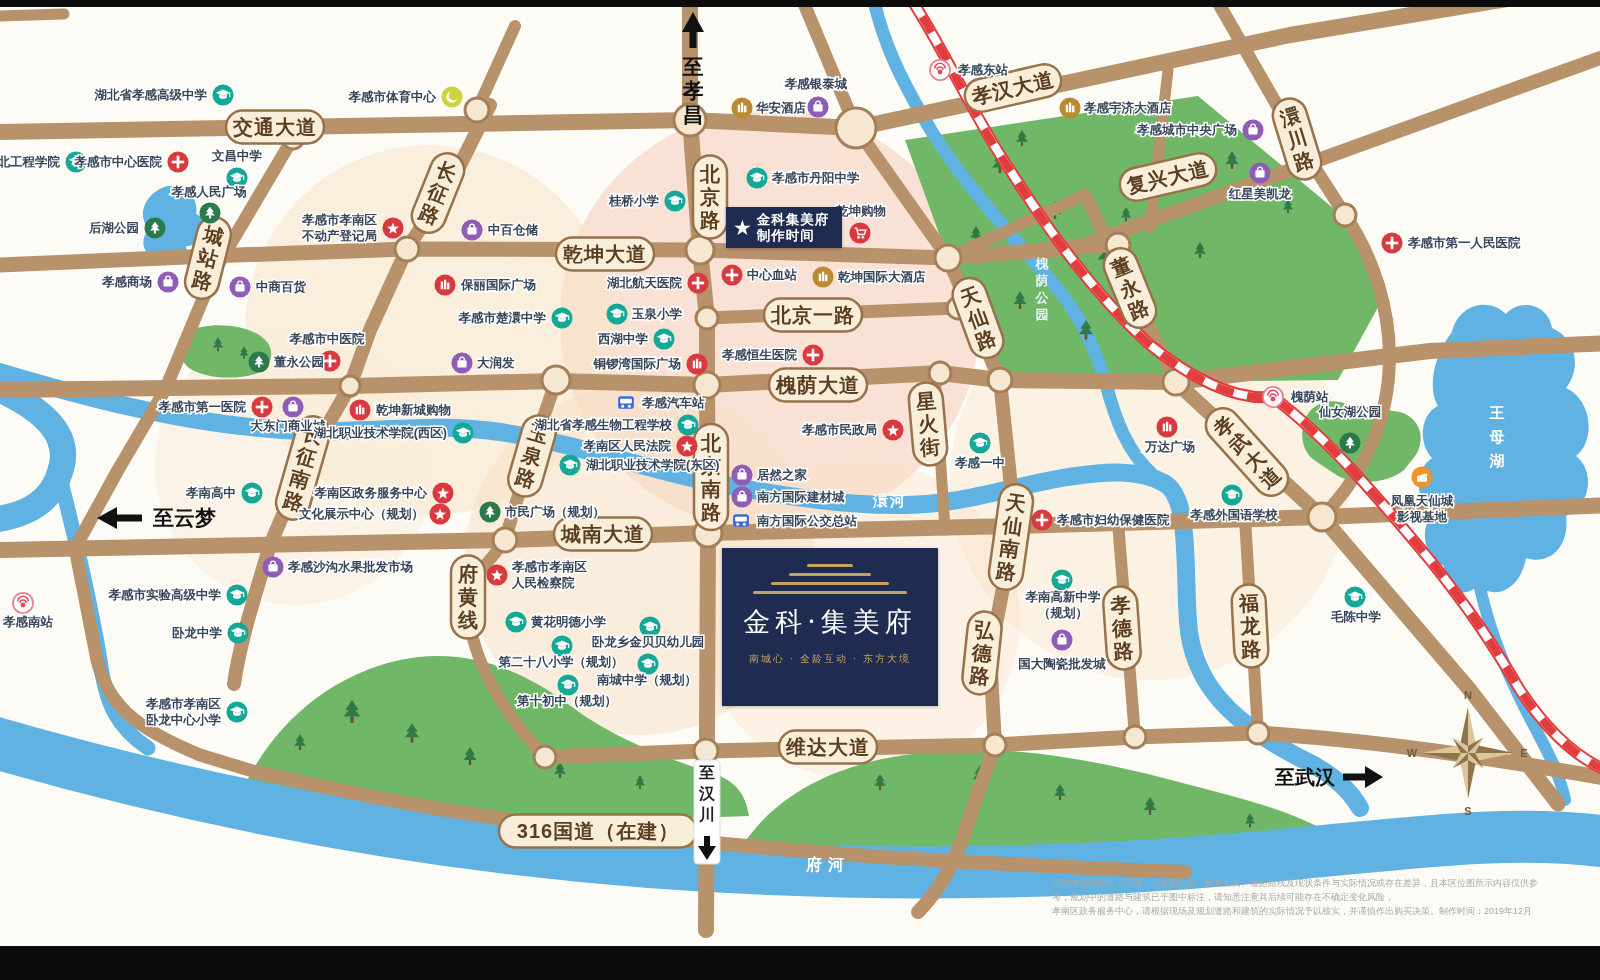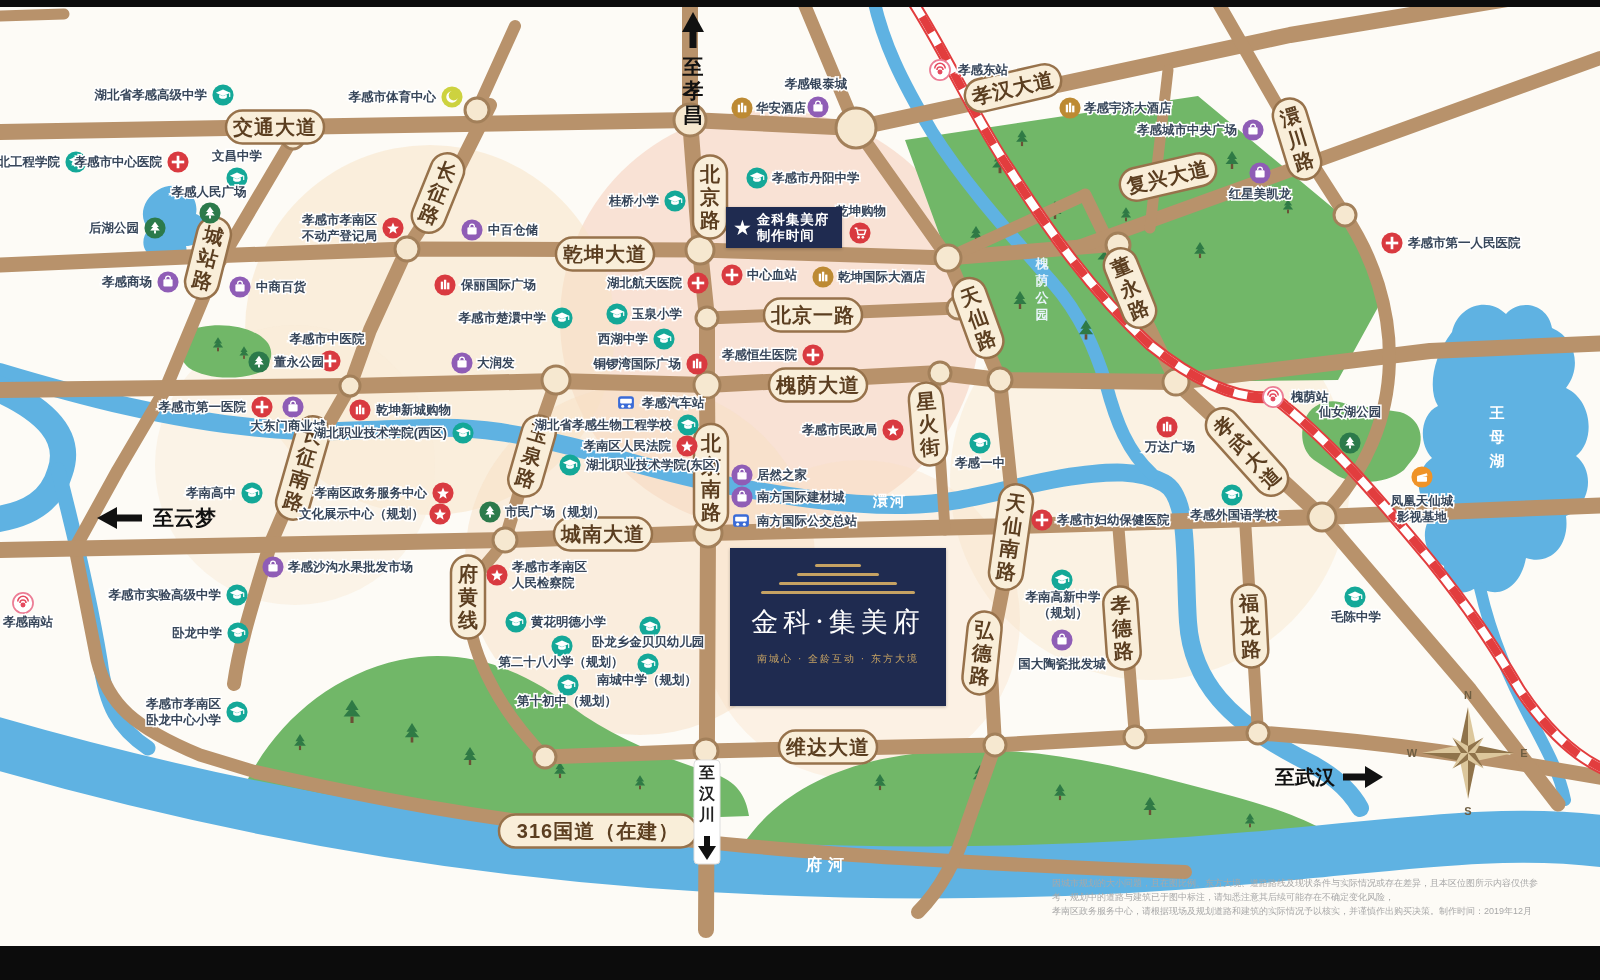--- a/index.html
+++ b/index.html
@@ -6,21 +6,21 @@
   #stage{position:relative;width:1600px;height:980px;overflow:hidden;background:#fdfbf6;font-family:"Liberation Sans",sans-serif;}
   #map-svg{position:absolute;left:0;top:0;width:1600px;height:980px;}
   svg text{font-family:"Liberation Sans",sans-serif;}
   .bar{position:absolute;left:0;width:1600px;background:#0c0c0c;}
   #bar-top{top:0;height:7px;}
   #bar-bottom{top:946px;height:34px;}
   .navybox{position:absolute;background:#1f2b50;color:#fff;box-shadow:0 1px 3px rgba(0,0,0,.25);}
   #exhibit{left:726px;top:207px;width:116px;height:41px;display:flex;align-items:center;padding-left:7px;box-sizing:border-box;}
   #exhibit .star{font-size:21px;line-height:1;color:#fff;margin-right:5px;}
   #exhibit .lines{font-size:13.5px;font-weight:bold;line-height:16px;letter-spacing:1px;white-space:nowrap;}
-  #logo{left:722px;top:548px;width:216px;height:158px;text-align:center;margin-left:8px;}
+  #logo{left:722px;top:548px;width:216px;height:158px;text-align:center;}
   #logo .emblem{margin:16px auto 6px auto;width:160px;}
   #logo .emblem .bar-g{height:3px;border-radius:2px;background:#c5a263;margin:6px auto 0 auto;}
   #logo .title{font-family:"DejaVu Serif","Liberation Serif",serif;font-size:27px;letter-spacing:5px;color:#fdfdfd;margin-top:10px;white-space:nowrap;}
   #logo .subtitle{font-size:10px;letter-spacing:2px;color:#c5a263;margin-top:12px;white-space:nowrap;}
   #disclaimer{position:absolute;left:1052px;top:876px;width:486px;color:#a8a8a8;font-size:9px;line-height:14px;text-align:left;}
 </style>
 </head>
 <body>
 
 <div id="stage">
@@ -730,19 +730,19 @@
       <div class="bar-g" style="width:46px"></div>
       <div class="bar-g" style="width:82px"></div>
       <div class="bar-g" style="width:118px"></div>
       <div class="bar-g" style="width:154px"></div>
     </div>
     <div class="title">金科·集美府</div>
     <div class="subtitle">南城心 · 全龄互动 · 东方大境</div>
   </div>
 
   <div id="disclaimer">
-    <div>因城市规划的大小问题，且在图比例、东方大境、道路路线及现状条件与实际情况或存在差异，且本区位图所示内容仅供参考，规划中的道路与建筑已于图中标注，请知悉注意其后续可能存在不确定变化风险，</div>
+    <div>因城市规划的大小问题，且在图比例、配套距离、道路路线及现状条件与实际情况或存在差异，且本区位图所示内容仅供参考，规划中的道路与建筑已于图中标注，请知悉注意其后续可能存在不确定变化风险，</div>
     <div>孝南区政务服务中心，请根据现场及规划道路和建筑的实际情况予以核实，并谨慎作出购买决策。制作时间：2019年12月</div>
   </div>
 
   <div id="bar-top" class="bar"></div>
   <div id="bar-bottom" class="bar"></div>
 </div>
 
 </body></html>

